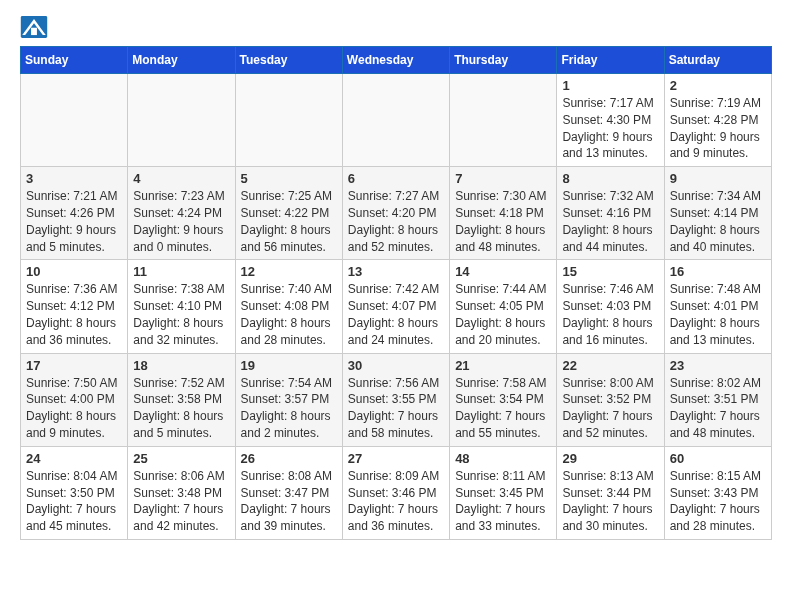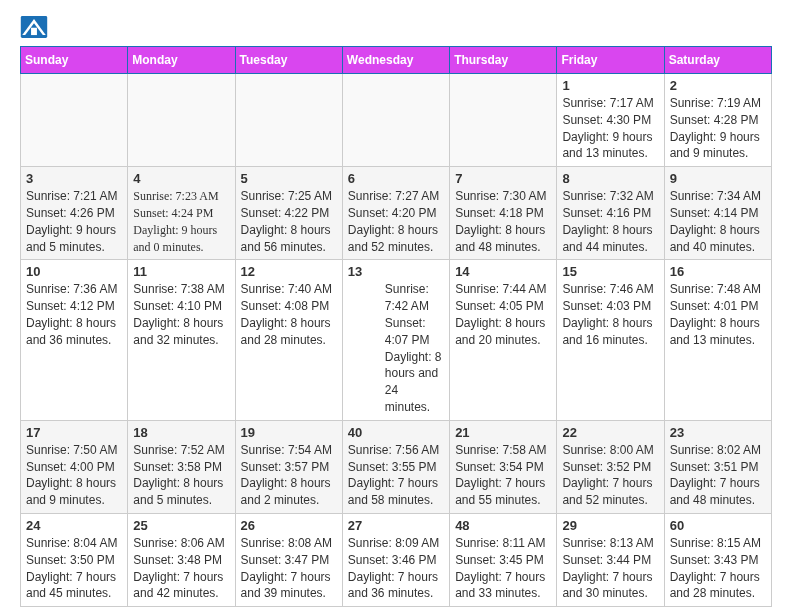--- a/index.html
+++ b/index.html
@@ -5,21 +5,21 @@
     * { box-sizing: border-box; margin: 0; padding: 0; }
     body { font-family: Arial, sans-serif; background: #fff; width: 792px; min-height: 612px; }
     .page { padding: 16px 20px; }
     .header { display: flex; justify-content: space-between; align-items: flex-start; margin-bottom: 8px; }
     .logo { display: flex; align-items: center; gap: 4px; }
     .logo-icon { width: 28px; height: 22px; position: relative; }
     .title-block { text-align: right; }
     .month-title { font-size: 32px; font-weight: 300; color: #333; }
     .location { font-size: 14px; color: #555; margin-top: 2px; }
     .calendar { width: 100%; border-collapse: collapse; }
-    .calendar th { background: #d946ef; color: #fff; font-size: 12px; font-weight: bold; padding: 6px 4px; text-align: left; border: 1px solid #1a6fb5; }
+    .calendar th { background: #1d4ed8; color: #fff; font-size: 12px; font-weight: bold; padding: 6px 4px; text-align: left; border: 1px solid #1a6fb5; }
     .calendar td { border: 1px solid #ccc; vertical-align: top; padding: 4px 5px; font-size: 10px; color: #333; width: calc(100%/7); min-height: 80px; background: #fff; }
     .calendar tr:nth-child(even) td { background: #f5f5f5; }
     .day-num { font-size: 13px; font-weight: bold; color: #333; display: block; margin-bottom: 2px; }
     .day-info { font-size: 12px; color: #333; line-height: 1.4; }
     .empty { background: #f9f9f9 !important; }
   </style>
 </head>
 <body>
 
 <div class="page">
@@ -76,21 +76,21 @@
         </tr>
         <tr>
           <td>
             <span class="day-num">3</span>
             <div class="day-info" style="white-space: pre-line;">Sunrise: 7:21 AM
 Sunset: 4:26 PM
 Daylight: 9 hours and 5 minutes.</div>
           </td>
           <td>
             <span class="day-num">4</span>
-            <div class="day-info" style="white-space: pre-line; font-family: Liberation Serif, serif;">Sunrise: 7:23 AM
+            <div class="day-info" style="white-space: pre-line;">Sunrise: 7:23 AM
 Sunset: 4:24 PM
 Daylight: 9 hours and 0 minutes.</div>
           </td>
           <td>
             <span class="day-num">5</span>
             <div class="day-info" style="white-space: pre-line;">Sunrise: 7:25 AM
 Sunset: 4:22 PM
 Daylight: 8 hours and 56 minutes.</div>
           </td>
           <td>
@@ -132,21 +132,21 @@
 Daylight: 8 hours and 32 minutes.</div>
           </td>
           <td>
             <span class="day-num">12</span>
             <div class="day-info" style="white-space: pre-line;">Sunrise: 7:40 AM
 Sunset: 4:08 PM
 Daylight: 8 hours and 28 minutes.</div>
           </td>
           <td>
             <span class="day-num">13</span>
-            <div class="day-info" style="white-space: pre-line; margin-left: 37px;">Sunrise: 7:42 AM
+            <div class="day-info" style="white-space: pre-line;">Sunrise: 7:42 AM
 Sunset: 4:07 PM
 Daylight: 8 hours and 24 minutes.</div>
           </td>
           <td>
             <span class="day-num">14</span>
             <div class="day-info" style="white-space: pre-line;">Sunrise: 7:44 AM
 Sunset: 4:05 PM
 Daylight: 8 hours and 20 minutes.</div>
           </td>
           <td>
@@ -175,21 +175,21 @@
 Sunset: 3:58 PM
 Daylight: 8 hours and 5 minutes.</div>
           </td>
           <td>
             <span class="day-num">19</span>
             <div class="day-info" style="white-space: pre-line;">Sunrise: 7:54 AM
 Sunset: 3:57 PM
 Daylight: 8 hours and 2 minutes.</div>
           </td>
           <td>
-            <span class="day-num">40</span>
+            <span class="day-num">30</span>
             <div class="day-info" style="white-space: pre-line;">Sunrise: 7:56 AM
 Sunset: 3:55 PM
 Daylight: 7 hours and 58 minutes.</div>
           </td>
           <td>
             <span class="day-num">21</span>
             <div class="day-info" style="white-space: pre-line;">Sunrise: 7:58 AM
 Sunset: 3:54 PM
 Daylight: 7 hours and 55 minutes.</div>
           </td>

